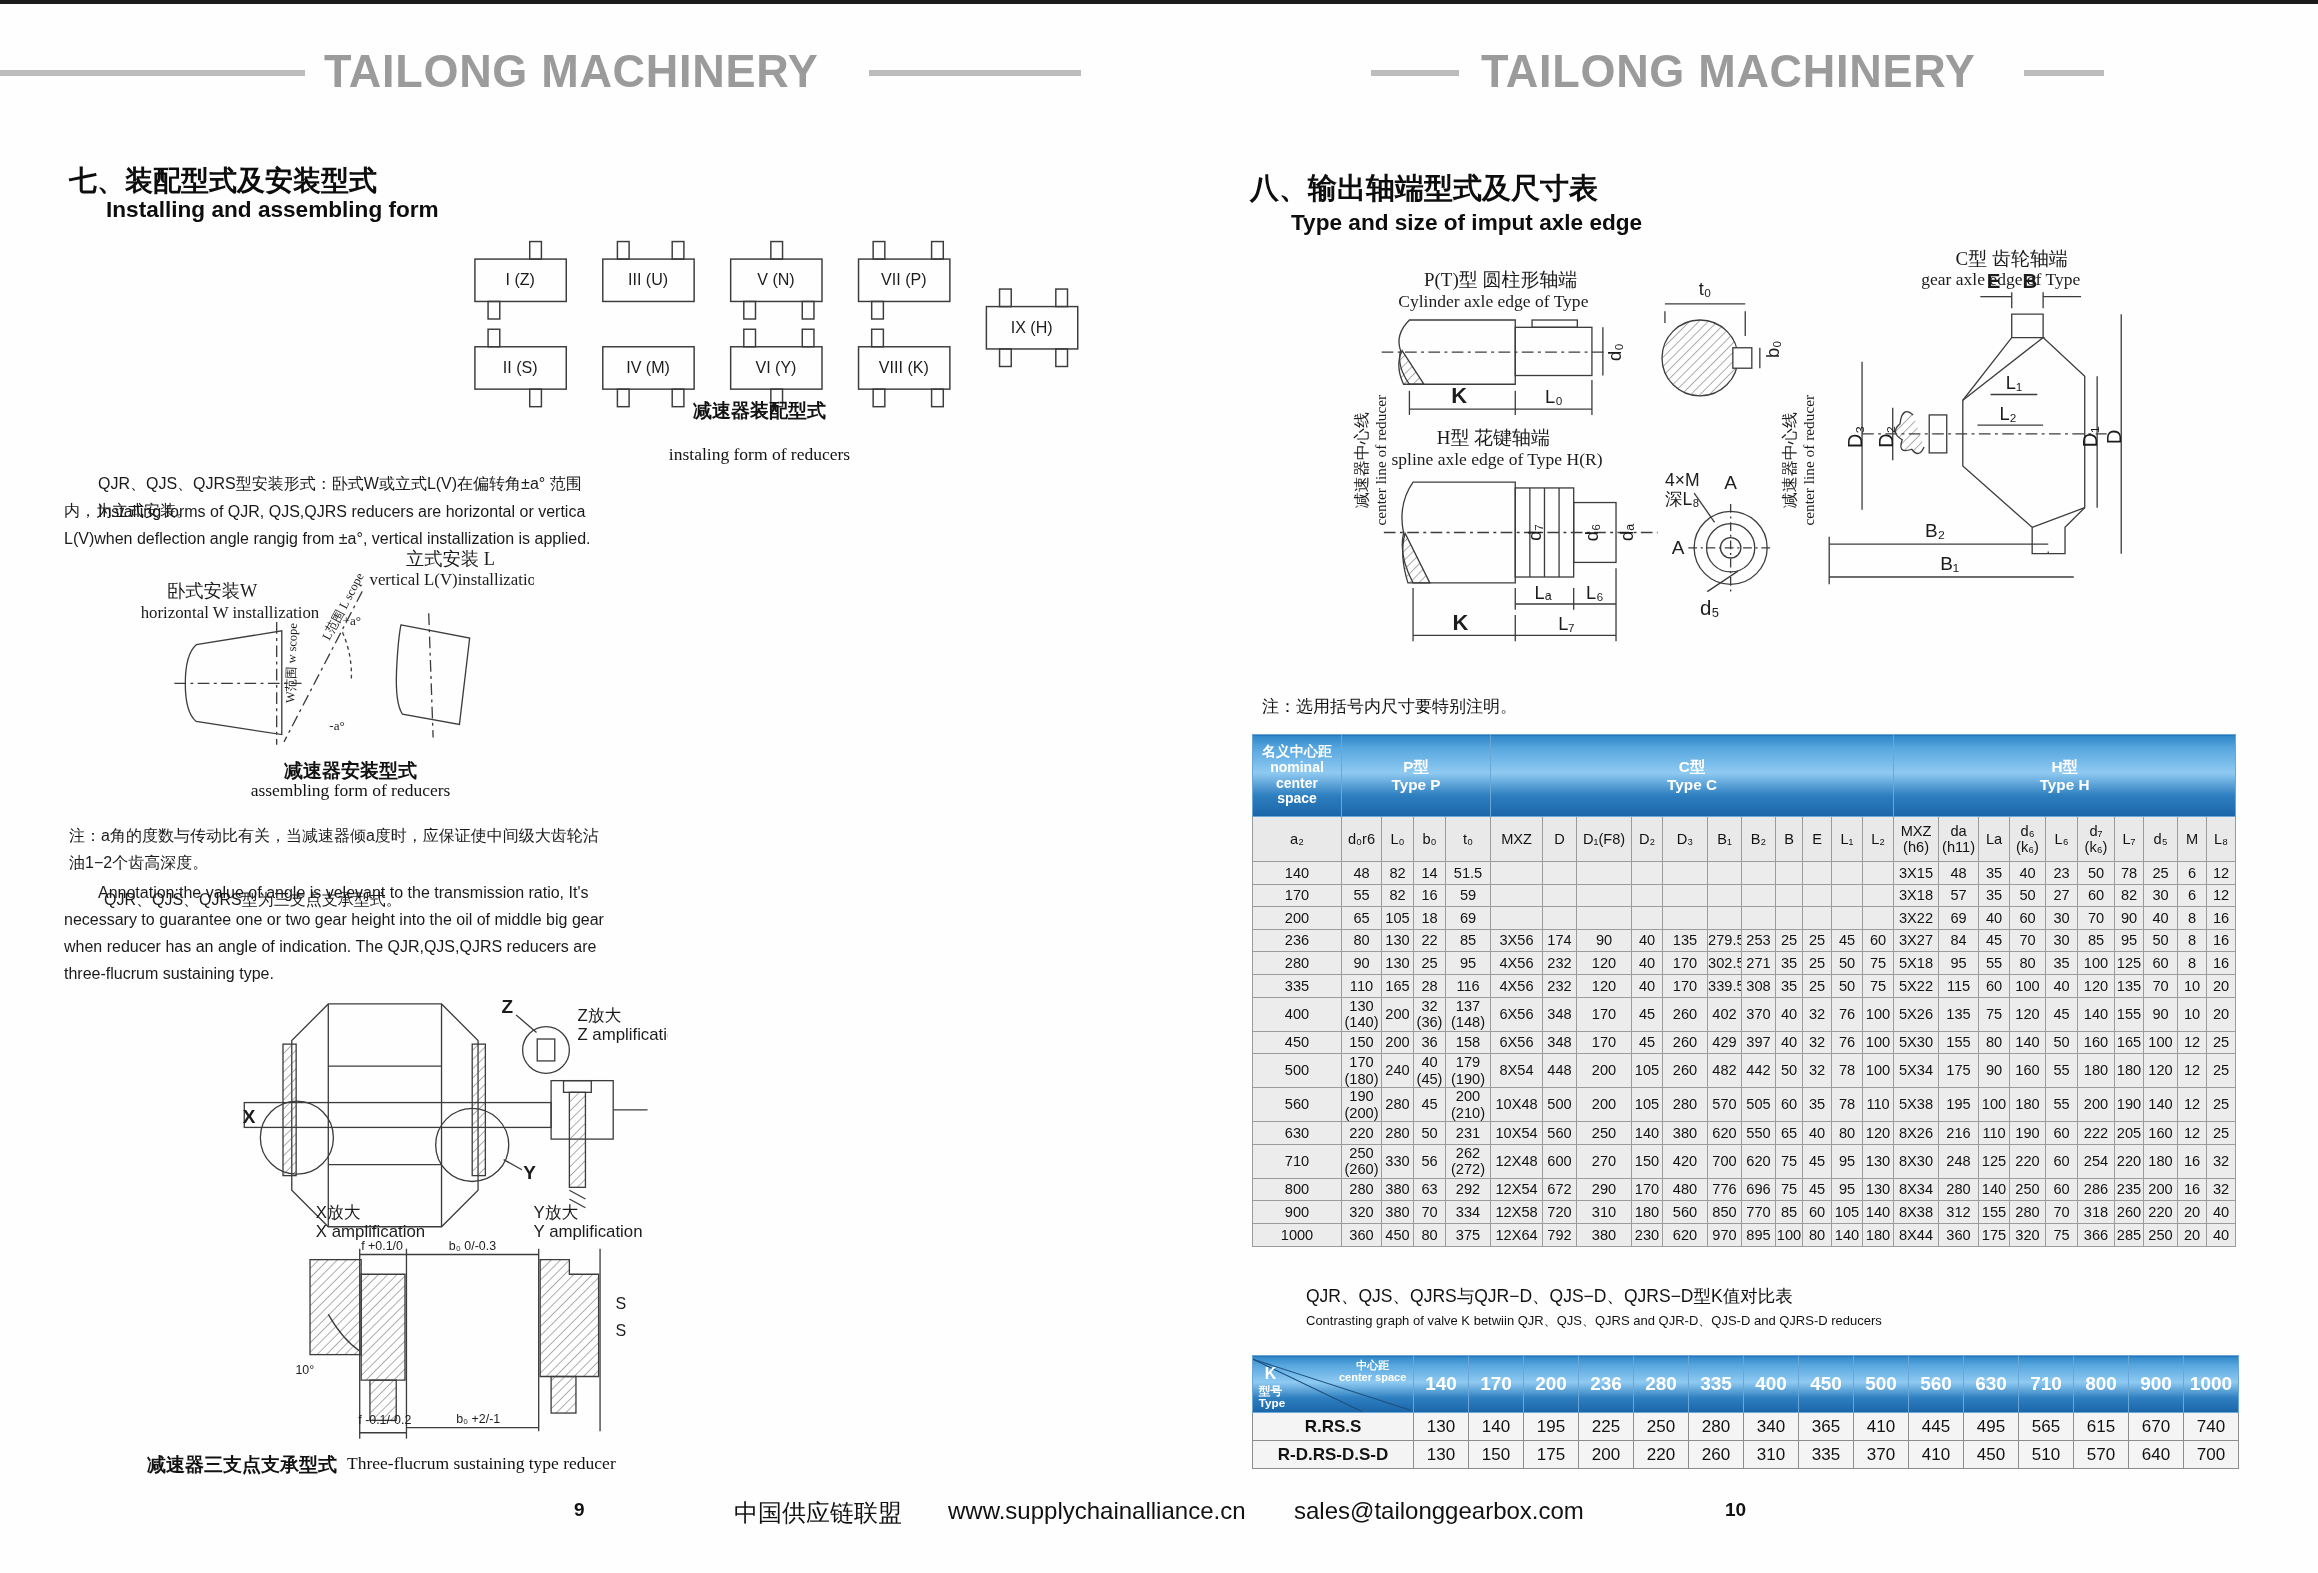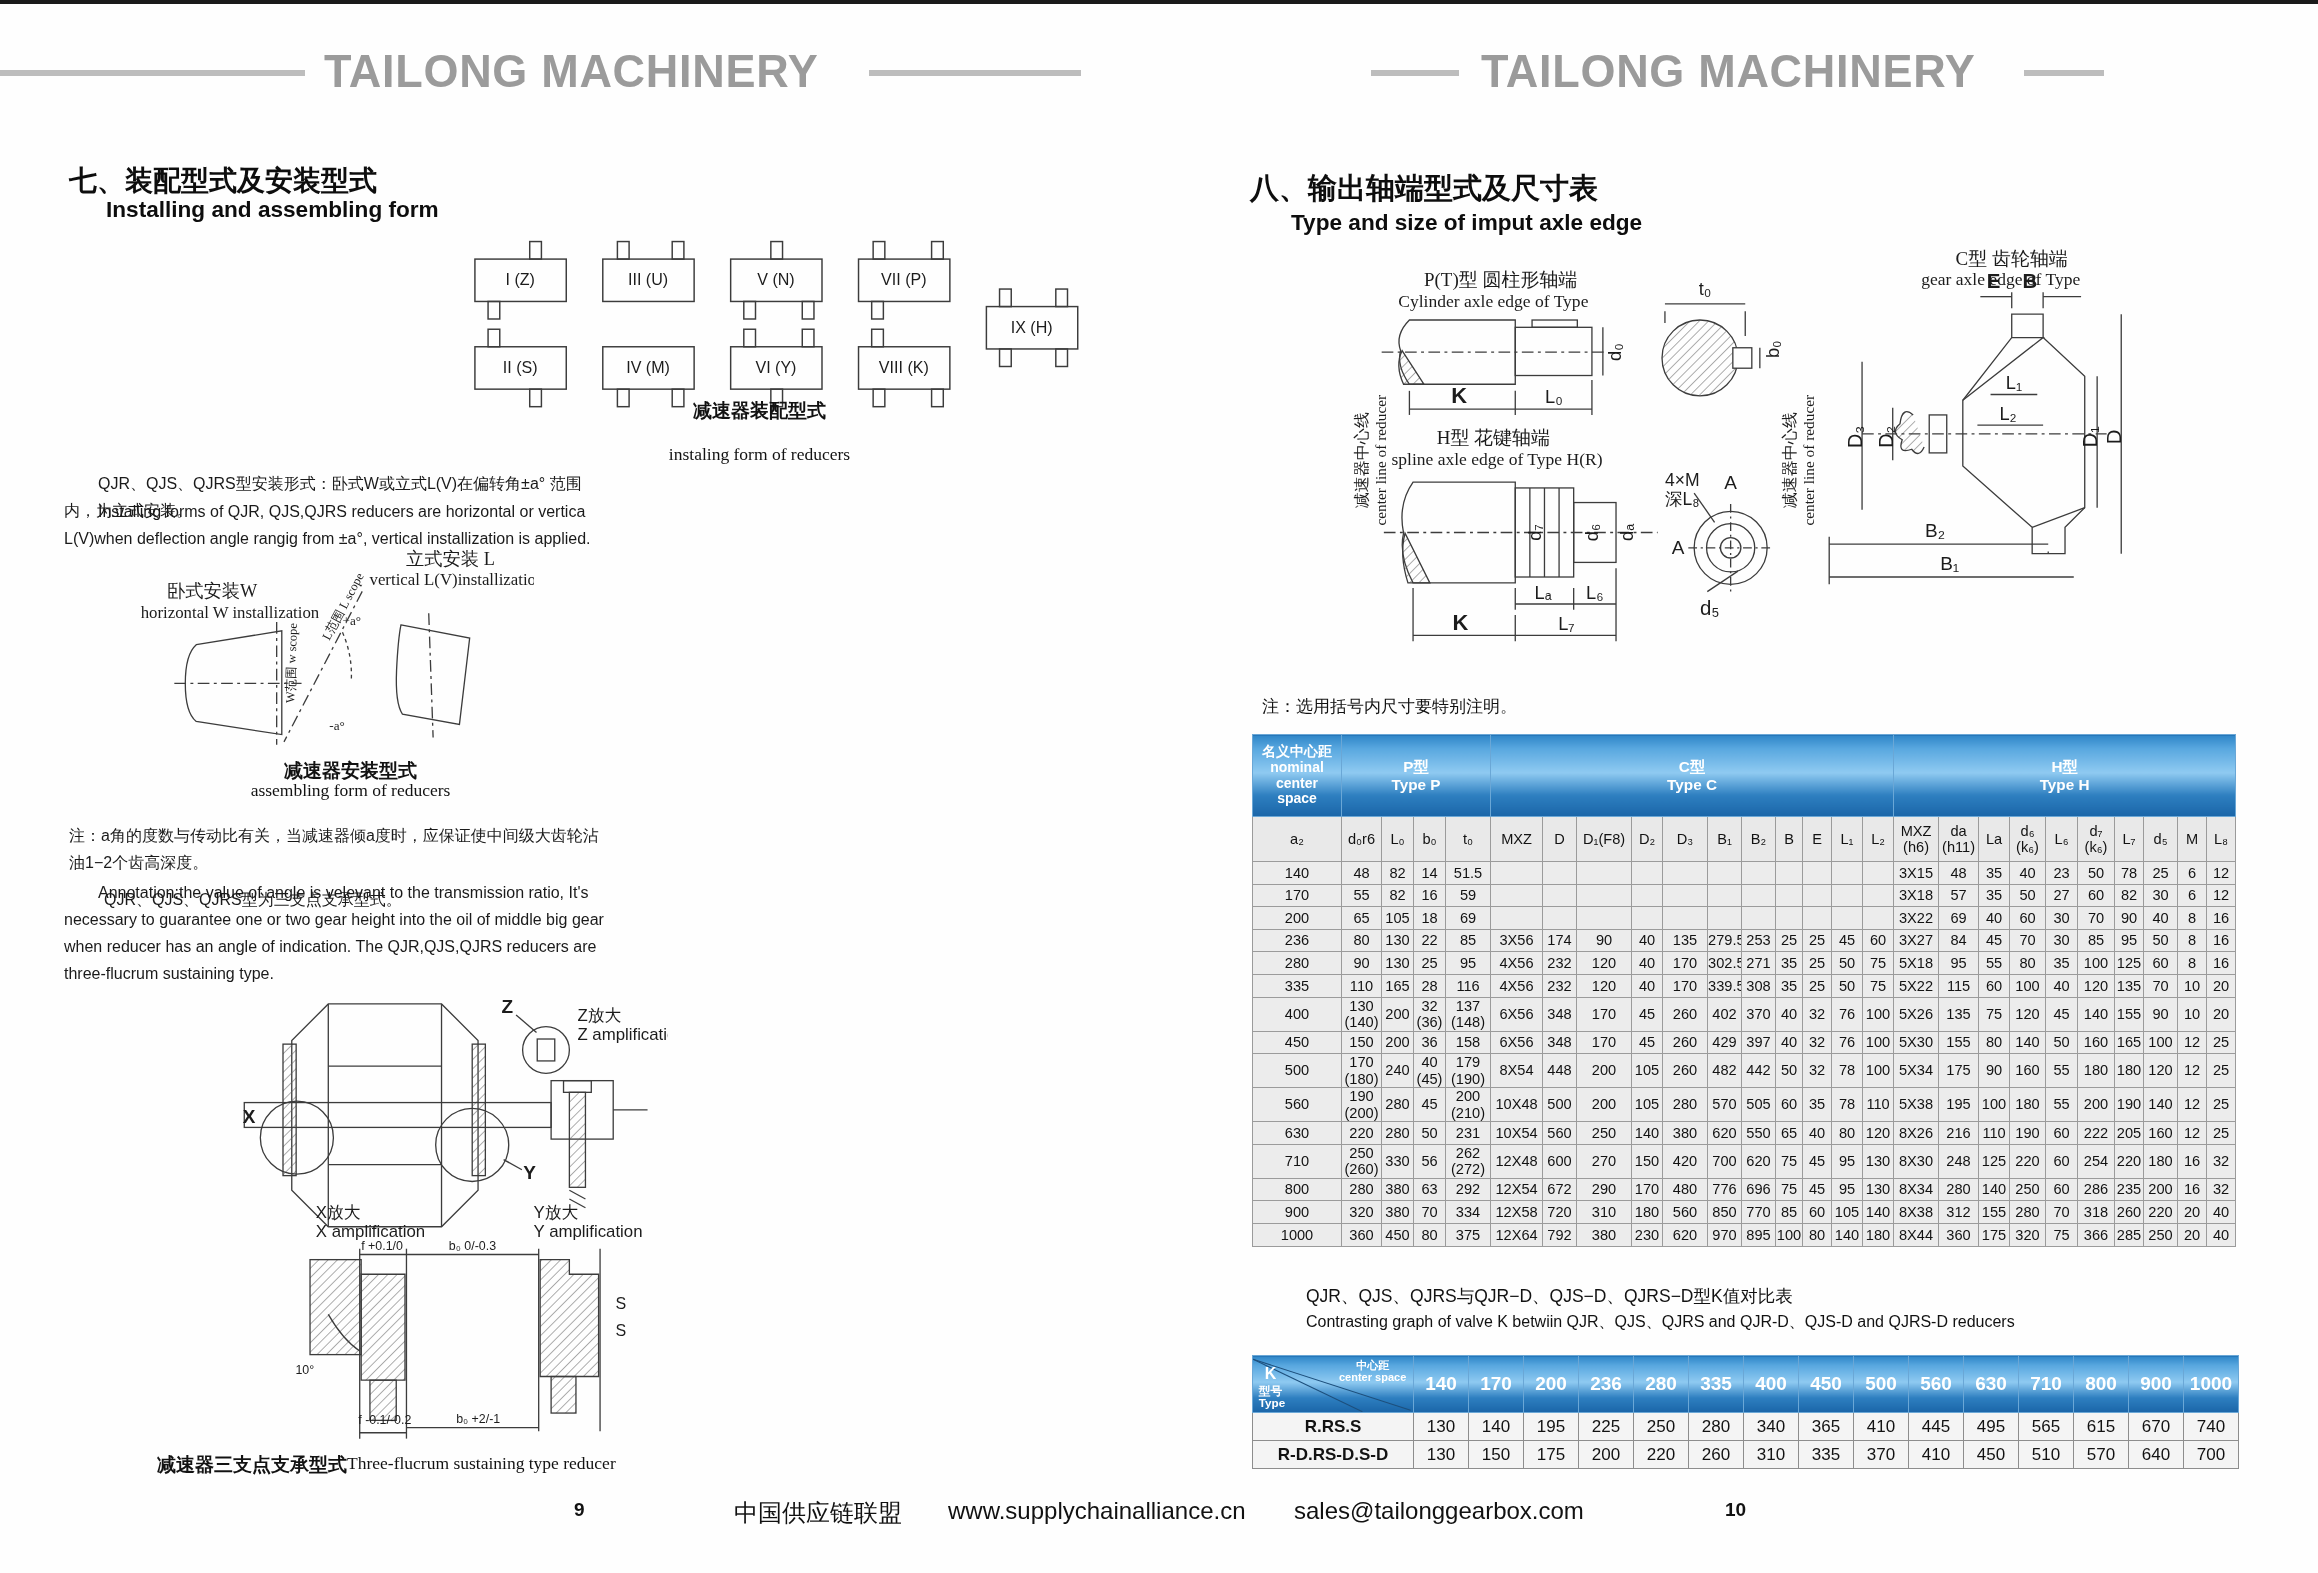--- a/index.html
+++ b/index.html
@@ -210,21 +210,21 @@
     <g font-size="17">
       <text x="300" y="382">f +0.1/0</text>
       <text x="420" y="382">b₀ 0/-0.3</text>
       <text x="296" y="620">f -0.1/-0.2</text>
       <text x="430" y="618">b₀ +2/-1</text>
       <text x="210" y="552">10°</text>
       <text x="648" y="462" font-size="22">S</text>
       <text x="648" y="500" font-size="22">S</text>
     </g>
   </svg>
-  <div class="abs cap-cn" style="left:157px;top:1452px">减速器三支点支承型式</div>
+  <div class="abs cap-cn" style="left:147px;top:1452px">减速器三支点支承型式</div>
   <div class="abs cap-en" style="left:347px;top:1453px">Three-flucrum sustaining type reducer</div>
 
   <div class="title-cn" style="left:1250px;top:169px;font-size:29px">八、输出轴端型式及尺寸表</div>
   <div class="title-en" style="left:1291px;top:210px">Type and size of imput axle edge</div>
 
   <svg class="abs" style="left:1351px;top:241px" width="898" height="453" viewBox="0 0 1230 620">
     <defs>
       <pattern id="h2" width="9" height="9" patternUnits="userSpaceOnUse" patternTransform="rotate(45)">
         <line x1="0" y1="0" x2="0" y2="9" stroke="#606060" stroke-width="1.4"></line>
       </pattern>
@@ -858,21 +858,21 @@
           <td>366</td>
           <td>285</td>
           <td>250</td>
           <td>20</td>
           <td>40</td>
         </tr>
       </tbody>
     </table>
 
   <div class="abs" style="left:1306px;top:1284px;font-size:17.5px">QJR、QJS、QJRS与QJR−D、QJS−D、QJRS−D型K值对比表</div>
-  <div class="abs" style="left:1306px;top:1312px;font-size:16px">Contrasting graph of valve K betwiin QJR、QJS、QJRS and QJR-D、QJS-D and QJRS-D reducers</div>
+  <div class="abs" style="left:1306px;top:1312px;font-size:13px">Contrasting graph of valve K betwiin QJR、QJS、QJRS and QJR-D、QJS-D and QJRS-D reducers</div>
 
   <table class="k-table">
       <colgroup>
         <col style="width: 161px;">
         <col style="width: 55px;">
         <col style="width: 55px;">
         <col style="width: 55px;">
         <col style="width: 55px;">
         <col style="width: 55px;">
         <col style="width: 55px;">

